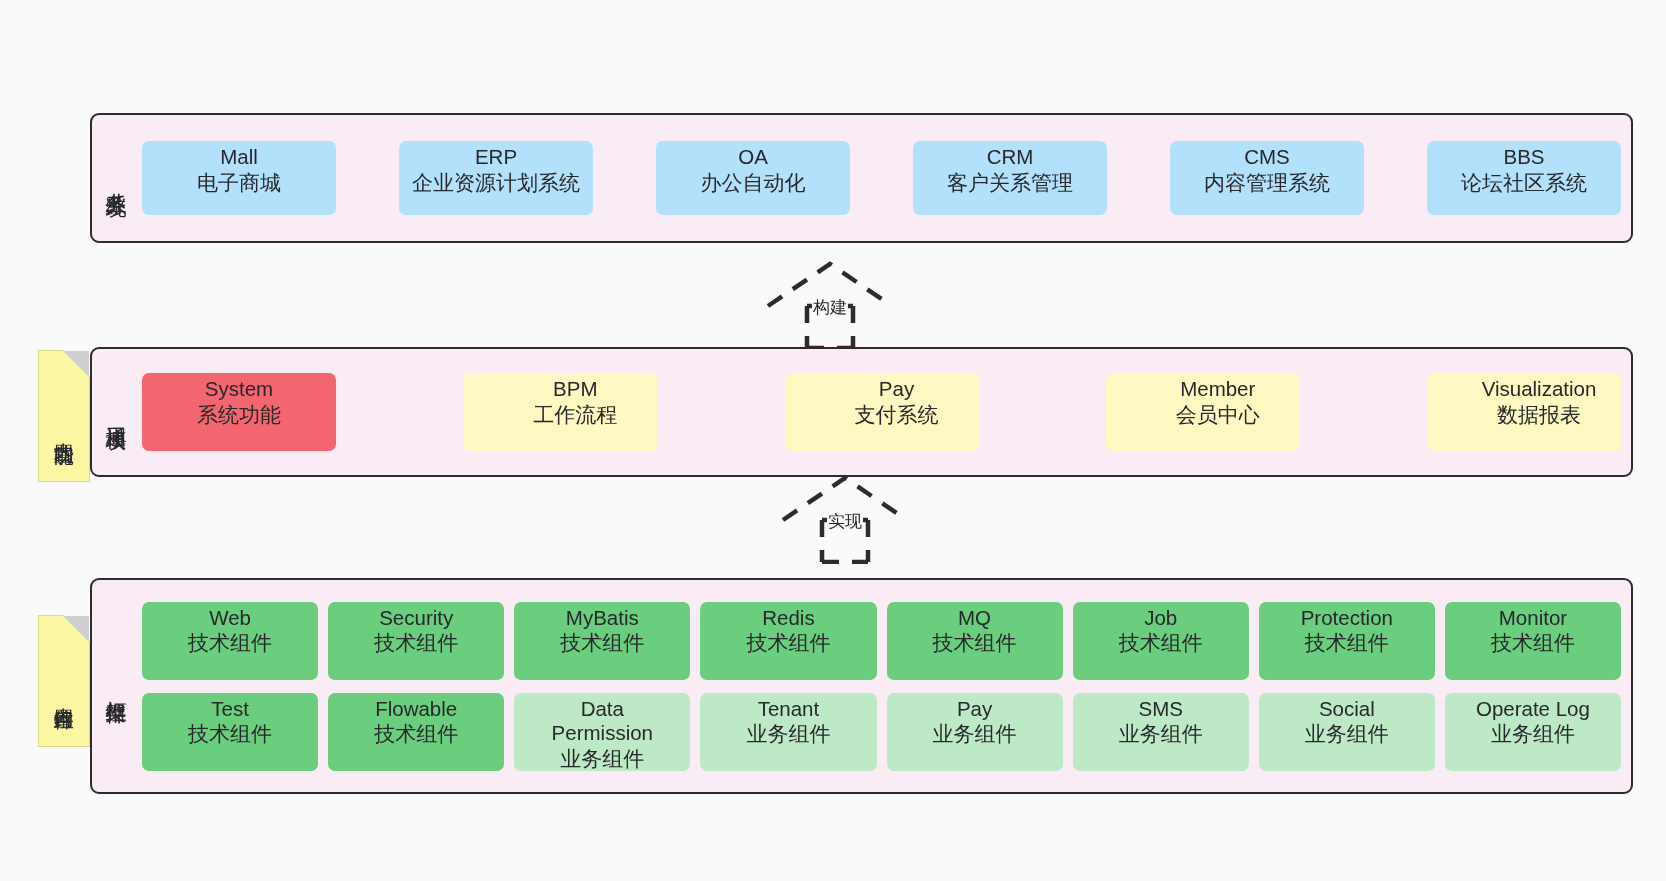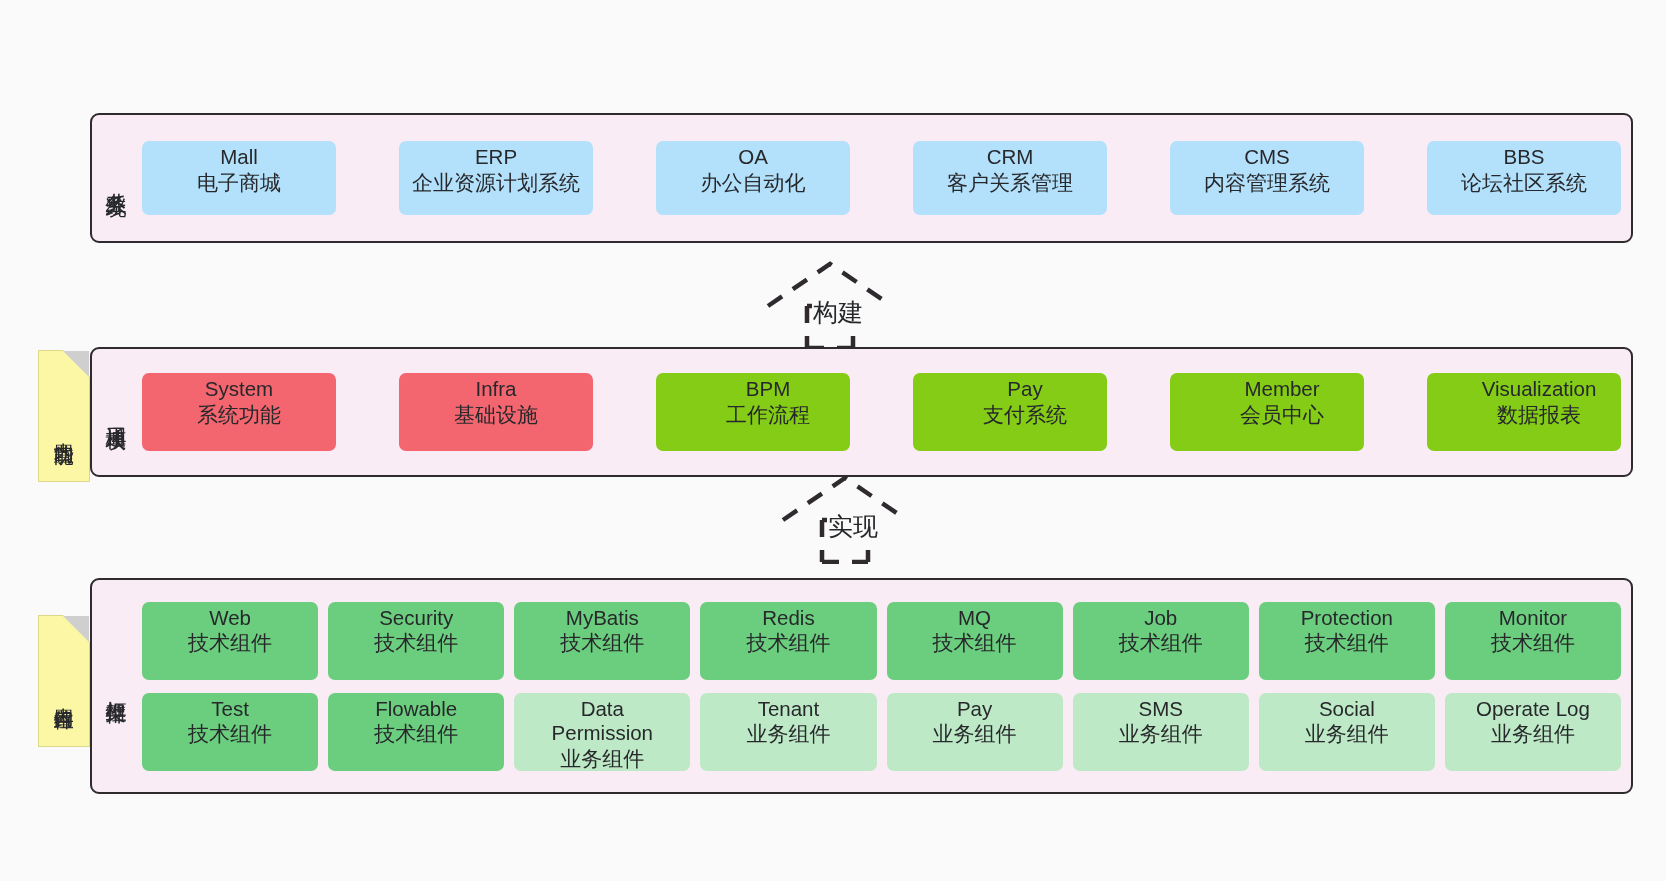--- a/index.html
+++ b/index.html
@@ -73,21 +73,21 @@
     justify-content: flex-start;
     text-align: center;
     color: #27282b;
     line-height: 1.2;
     padding: 4px 2px;
   }
   .card .t1 { font-size: 20.5px; }
   .card .t2 { font-size: 21px; }
   .c-blue      { background: #b3e0fb; }
   .c-red       { background: #f4666f; }
-  .c-pink      { background: #84cc16; padding-left: 32px; }
+  .c-pink      { background: #fef9c3; padding-left: 32px; }
   .c-green     { background: #6bcd7e; }
   .c-lgreen    { background: #bde9c6; }
 
   
   .note {
     position: absolute;
     box-sizing: border-box;
     background: #fbf7a4;
     border: 1.4px solid #dcd88a;
     display: flex;
@@ -121,21 +121,21 @@
     border-top: 27px solid #fafafa;
   }
 
   
   .arrow {
     position: absolute;
   }
   .arrow svg { display: block; }
   .arrow-label {
     position: absolute;
-    font-size: 25px;
+    font-size: 17px;
     color: #27282b;
     background: #fafafa;
     padding: 0 1px;
     white-space: nowrap;
   }
 </style>
 </head>
 <body>
 
 <div id="canvas">
@@ -190,24 +190,20 @@
 
   <div class="layer" id="layer-common" style="left:90px; top:347px; width:1543px; height:130px;">
     <div class="layer-title">通用模块</div>
     <div class="layer-body">
       <div class="rows">
         <div class="row" style="height:78px; padding-right:4px;">
           <div class="card c-red" style="max-width:194px;">
             <span class="t1">System</span>
             <span class="t2">系统功能</span>
           </div>
-          <div class="card c-red" style="max-width:194px;">
-            <span class="t1">Infra</span>
-            <span class="t2">基础设施</span>
-          </div>
           <div class="card c-pink" style="max-width:194px;">
             <span class="t1">BPM</span>
             <span class="t2">工作流程</span>
           </div>
           <div class="card c-pink" style="max-width:194px;">
             <span class="t1">Pay</span>
             <span class="t2">支付系统</span>
           </div>
           <div class="card c-pink" style="max-width:194px;">
             <span class="t1">Member</span>

